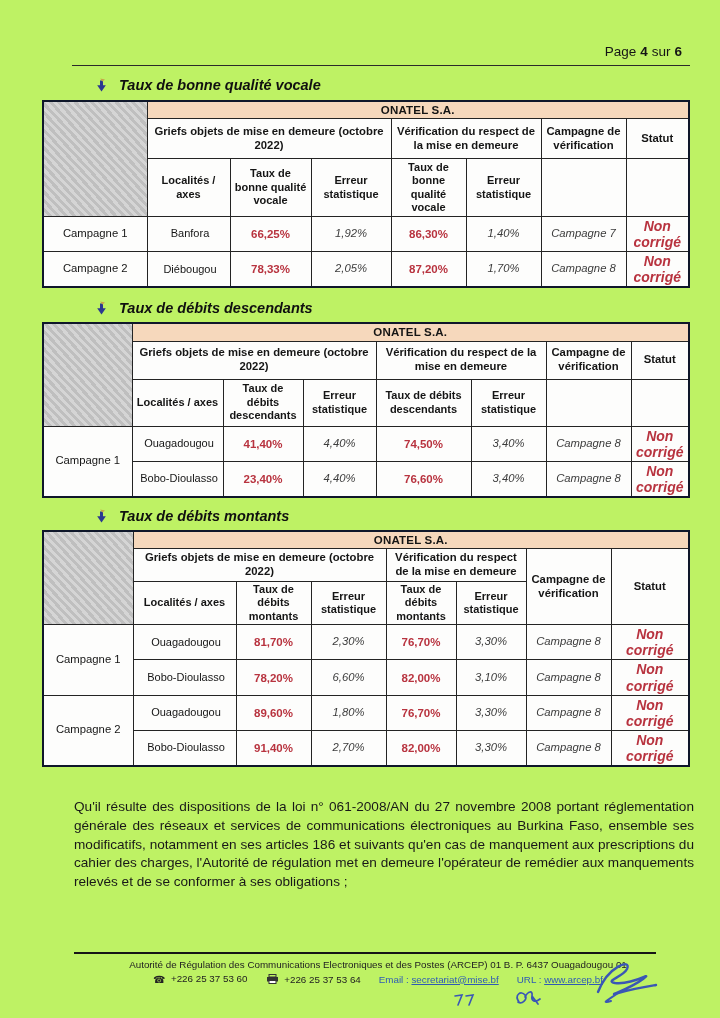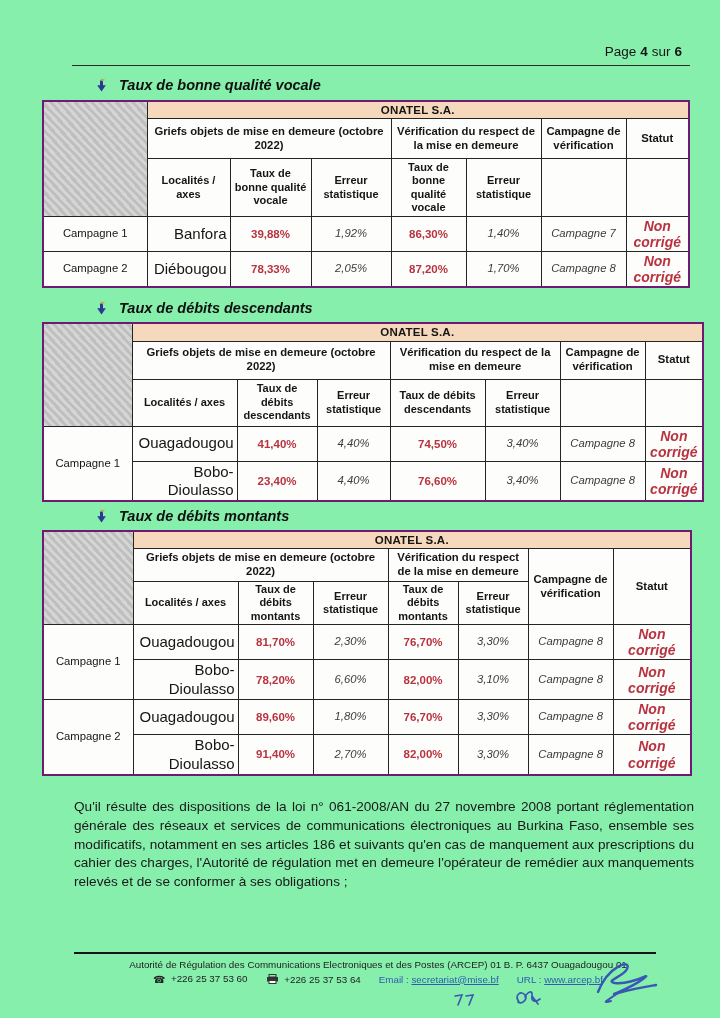--- a/index.html
+++ b/index.html
@@ -1,40 +1,40 @@
 <!DOCTYPE html>
 <html><head>
 <meta charset="utf-8">
 <style>
   html,body{margin:0;padding:0;background:#e9e9e7;}
   .page{
     position:relative;width:720px;height:1018px;margin:0 auto;
-    background:#86efac;font-family:"Liberation Sans","DejaVu Sans",sans-serif;
+    background:#bef264;font-family:"Liberation Sans","DejaVu Sans",sans-serif;
     color:#151515;overflow:hidden;
   }
   
   .page-header{position:absolute;top:44px;right:38px;font-size:13.5px;display:flex;gap:4px;}
   .page-header .b{font-weight:bold;}
   .header-rule{position:absolute;top:65px;left:72px;width:618px;border-top:1.6px solid #2a2a2a;}
   
   .sec-title{position:absolute;display:flex;align-items:center;gap:10px;
     font-weight:bold;font-style:italic;font-size:14.5px;color:#101010;}
   .bullet{width:15px;height:15px;flex:0 0 15px;}
   
   table{border-collapse:collapse;table-layout:fixed;position:absolute;left:42px;
-    border:2px solid #701a75;background:#fdfdfc;}
+    border:2px solid #0f172a;background:#fdfdfc;}
   td{border:1.5px solid #242424;padding:1px 3px;text-align:center;vertical-align:middle;
     font-size:11px;line-height:1.22;overflow:hidden;}
   .onatel{background:#f6d8bc;font-weight:bold;font-size:11.5px;letter-spacing:.2px;}
   .greycell{background:#c9c9c9;
     background-image:repeating-linear-gradient(47deg,rgba(255,255,255,.22) 0 3px,rgba(0,0,0,.05) 3px 6px);}
   .grp{font-weight:bold;font-size:11.3px;}
   .sub{font-weight:bold;font-size:11px;}
   .camp{font-size:11.3px;}
-  .loc{text-align:right;padding-left:6px;font-size:15px;}
+  .loc{text-align:center;padding-left:6px;font-size:11px;}
   .vred{color:#b8333f;font-weight:bold;font-size:11.5px;}
   .vit{font-style:italic;color:#3c3c3c;font-size:11.3px;text-align:center;}
   .verif{font-style:italic;color:#3c3c3c;font-size:11.3px;}
   .statut{color:#b8333f;font-weight:bold;font-style:italic;font-size:14px;line-height:1.15;}
   
   .para{position:absolute;left:74px;width:620px;font-size:13.6px;line-height:1.38;color:#181818;}
   .just{text-align:justify;}
   
   .footer-rule{position:absolute;top:952px;left:74px;width:582px;border-top:2.6px solid #161616;}
   .footer-block{position:absolute;top:958px;left:98px;width:560px;text-align:center;
@@ -96,21 +96,21 @@
       <td class="sub">Taux de bonne qualité vocale</td>
       <td class="sub">Erreur statistique</td>
       <td class="sub">Taux de bonne qualité vocale</td>
       <td class="sub">Erreur statistique</td>
       <td></td>
       <td></td>
     </tr>
     <tr style="height:33px">
       <td class="camp">Campagne 1</td>
       <td class="loc">Banfora</td>
-      <td class="vred">39,88%</td>
+      <td class="vred">66,25%</td>
       <td class="vit">1,92%</td>
       <td class="vred">86,30%</td>
       <td class="vit">1,40%</td>
       <td class="verif">Campagne 7</td>
       <td class="statut">Non corrigé</td>
     </tr>
     <tr style="height:34px">
       <td class="camp">Campagne 2</td>
       <td class="loc">Diébougou</td>
       <td class="vred">78,33%</td>

